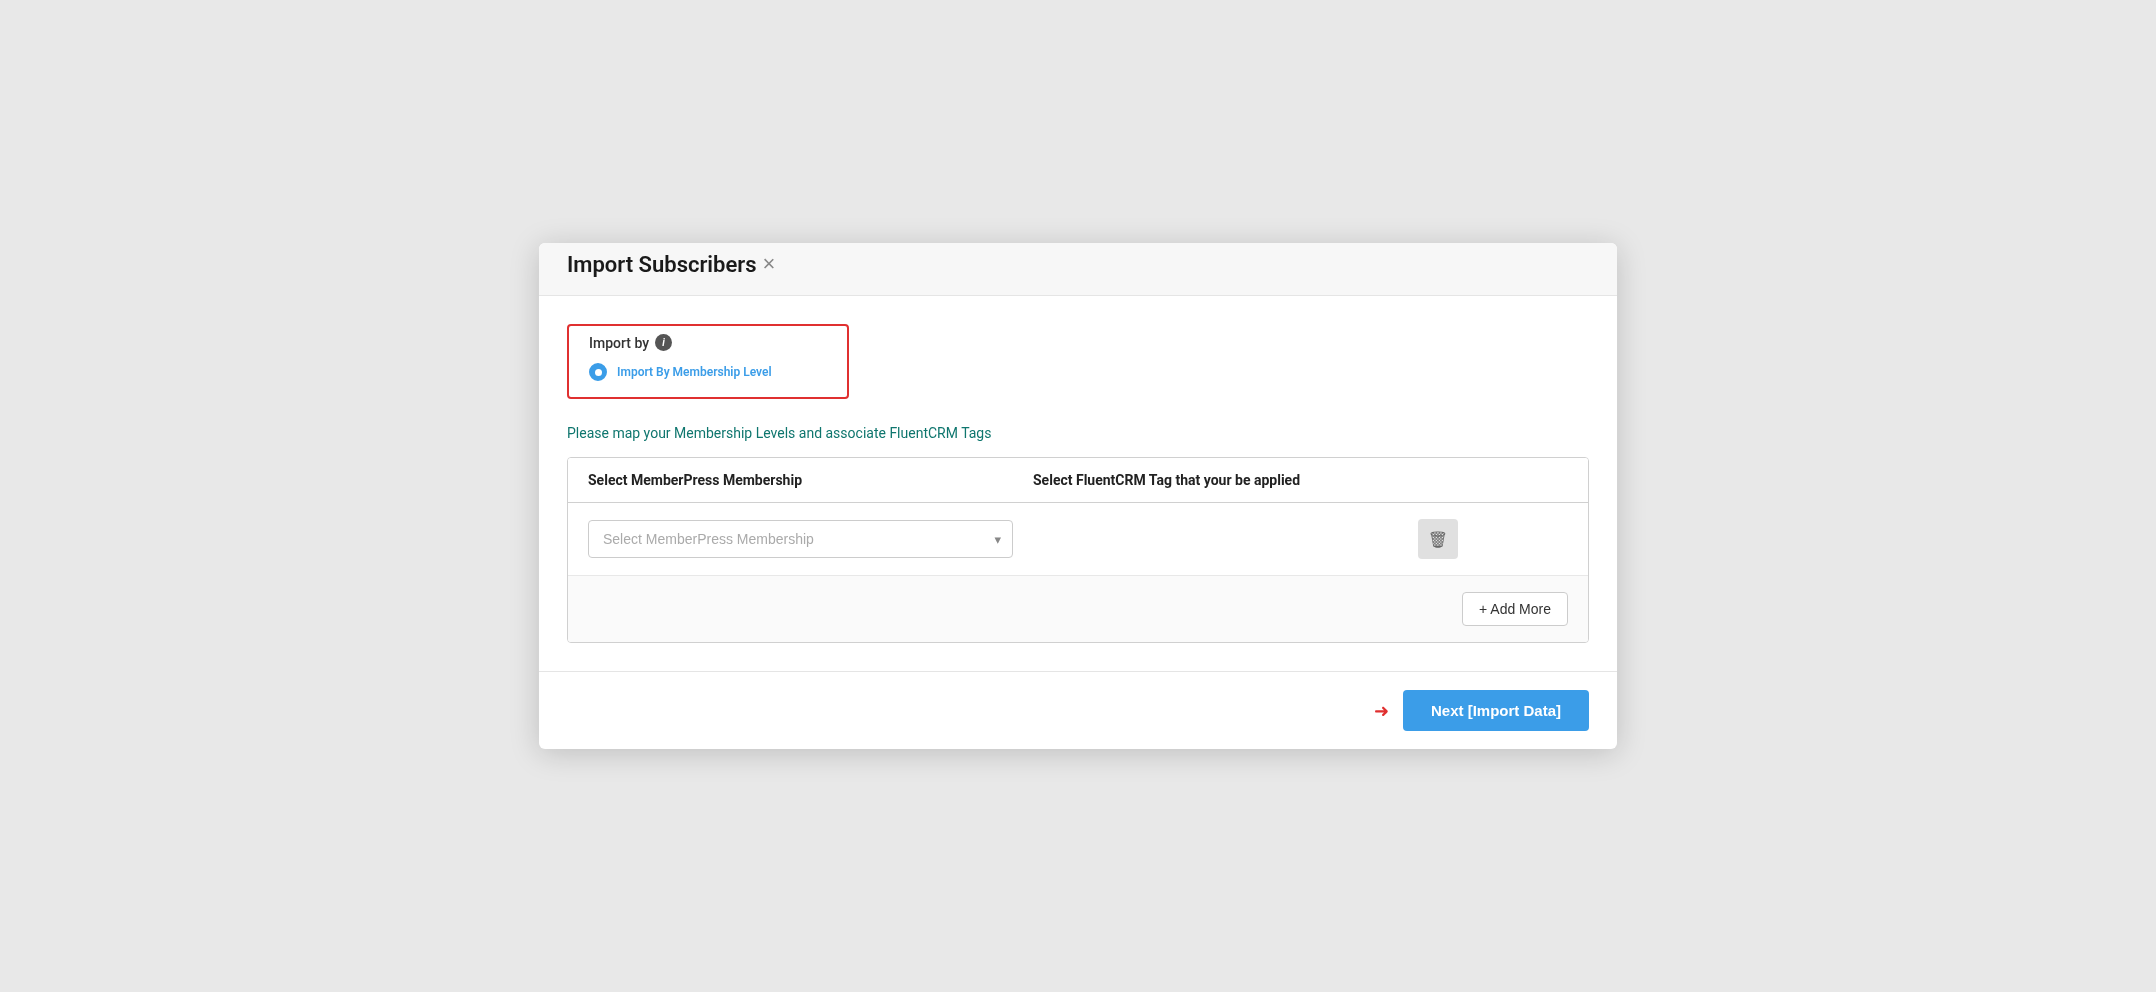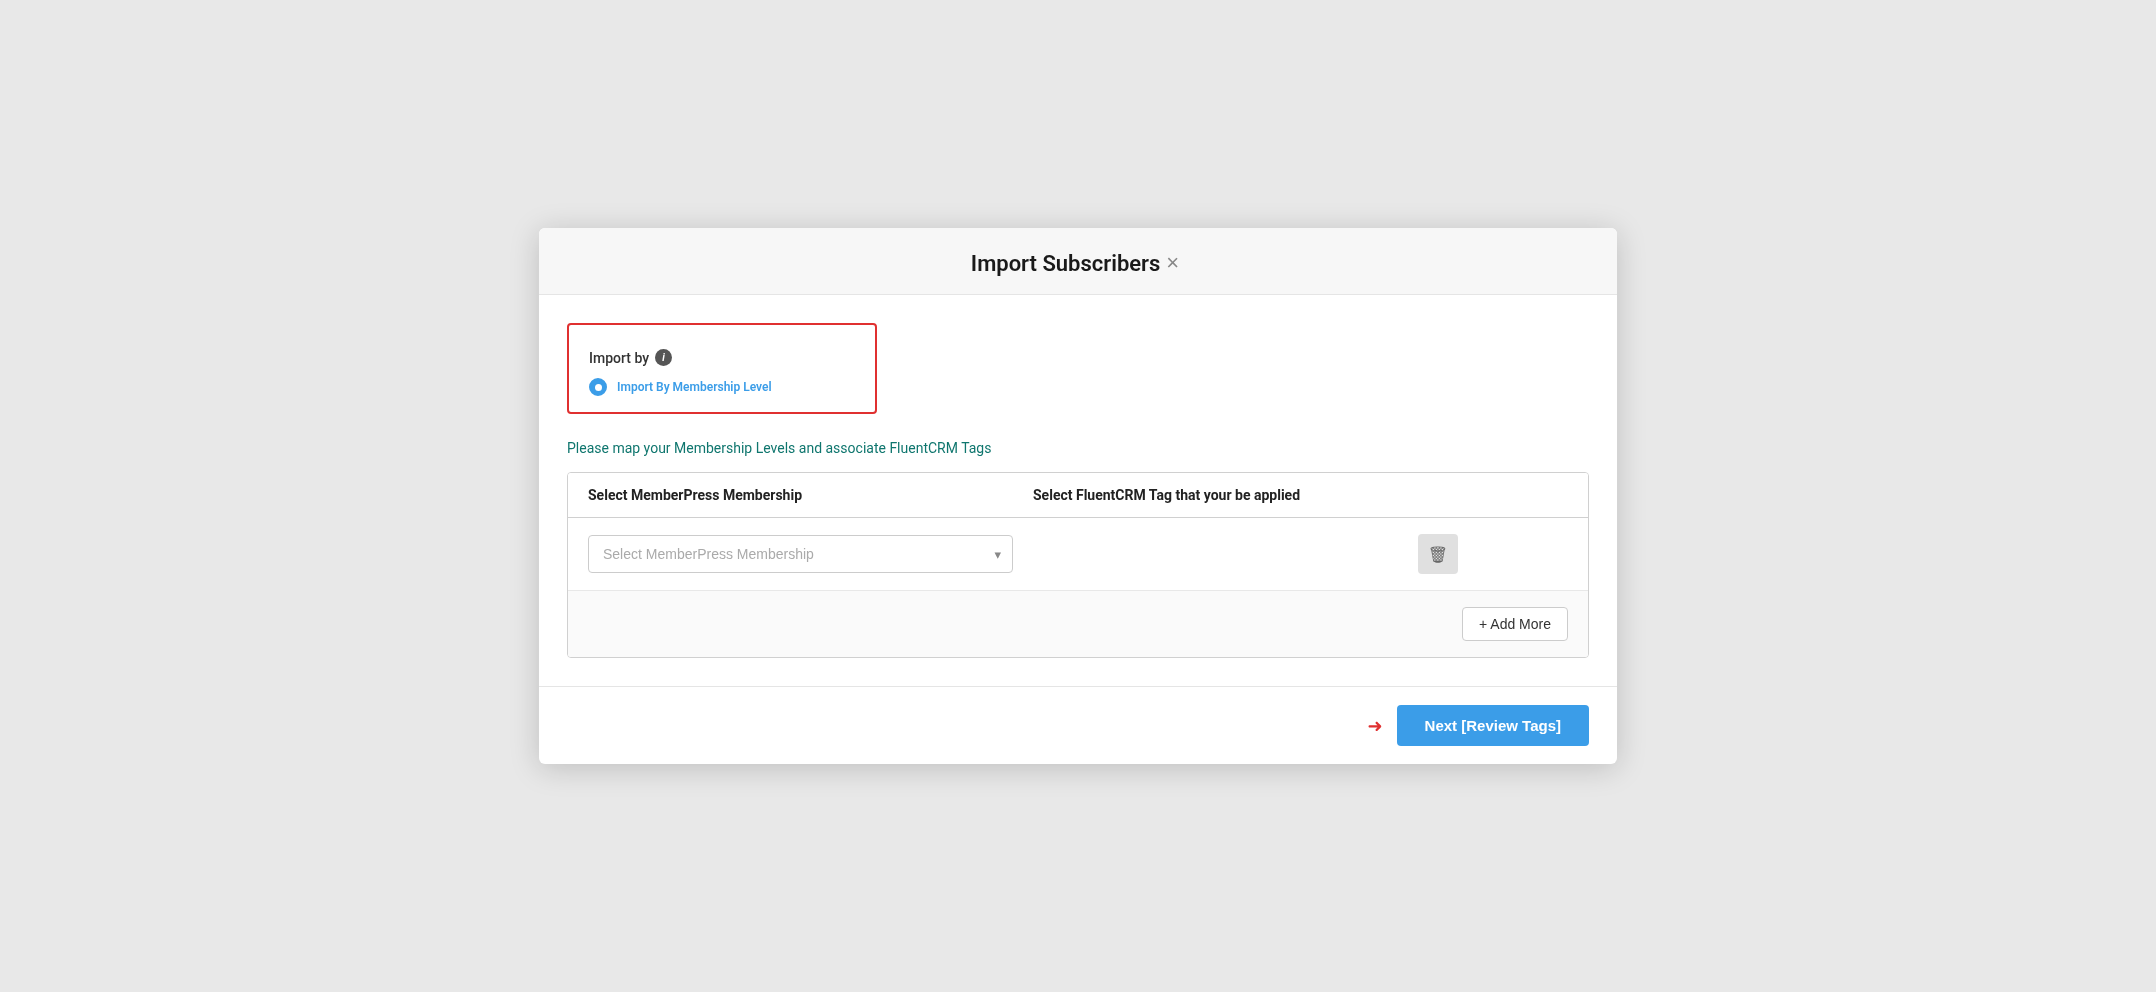--- a/index.html
+++ b/index.html
@@ -18,25 +18,25 @@
       box-shadow: 0 4px 30px rgba(0,0,0,0.18);
       width: 1078px;
       max-width: 100%;
       min-height: 496px;
       position: relative;
       padding: 0;
       display: flex;
       flex-direction: column;
     }
     .modal-header {
-      padding: 22px 28px 18px 28px;
+      padding: 8px 28px 18px 28px;
       border-bottom: 1px solid #e5e5e5;
       display: flex;
       align-items: center;
-      justify-content: center;
+      justify-content: flex-start;
       background: #f7f7f7;
       border-radius: 6px 6px 0 0;
     }
     .modal-title {
       font-size: 22px;
       font-weight: 600;
       color: #1a1a1a;
     }
     .close-btn {
       background: none;
@@ -49,24 +49,24 @@
     }
     .modal-body {
       padding: 28px 28px 28px 28px;
       flex: 1;
       display: flex;
       flex-direction: column;
     }
     .import-by-section {
       border: 2px solid #e03030;
       border-radius: 4px;
-      padding: 24px 20px 16px 20px;
+      padding: 8px 20px 16px 20px;
       display: inline-block;
       margin-bottom: 26px;
-      width: 310px;
+      width: 282px;
     }
     .import-by-label {
       font-size: 14px;
       color: #333;
       font-weight: 500;
       margin-bottom: 12px;
       display: flex;
       align-items: center;
       gap: 6px;
     }
@@ -295,15 +295,15 @@
         </div>
       </div>
       <div class="add-more-row">
         <button class="add-more-btn">+ Add More</button>
       </div>
     </div>
   </div>
 
   <div class="modal-footer">
     <span class="arrow-icon">➜</span>
-    <button class="next-btn">Next [Review Tags]</button>
+    <button class="next-btn">Next [Import Data]</button>
   </div>
 </div>
 
 </body></html>

